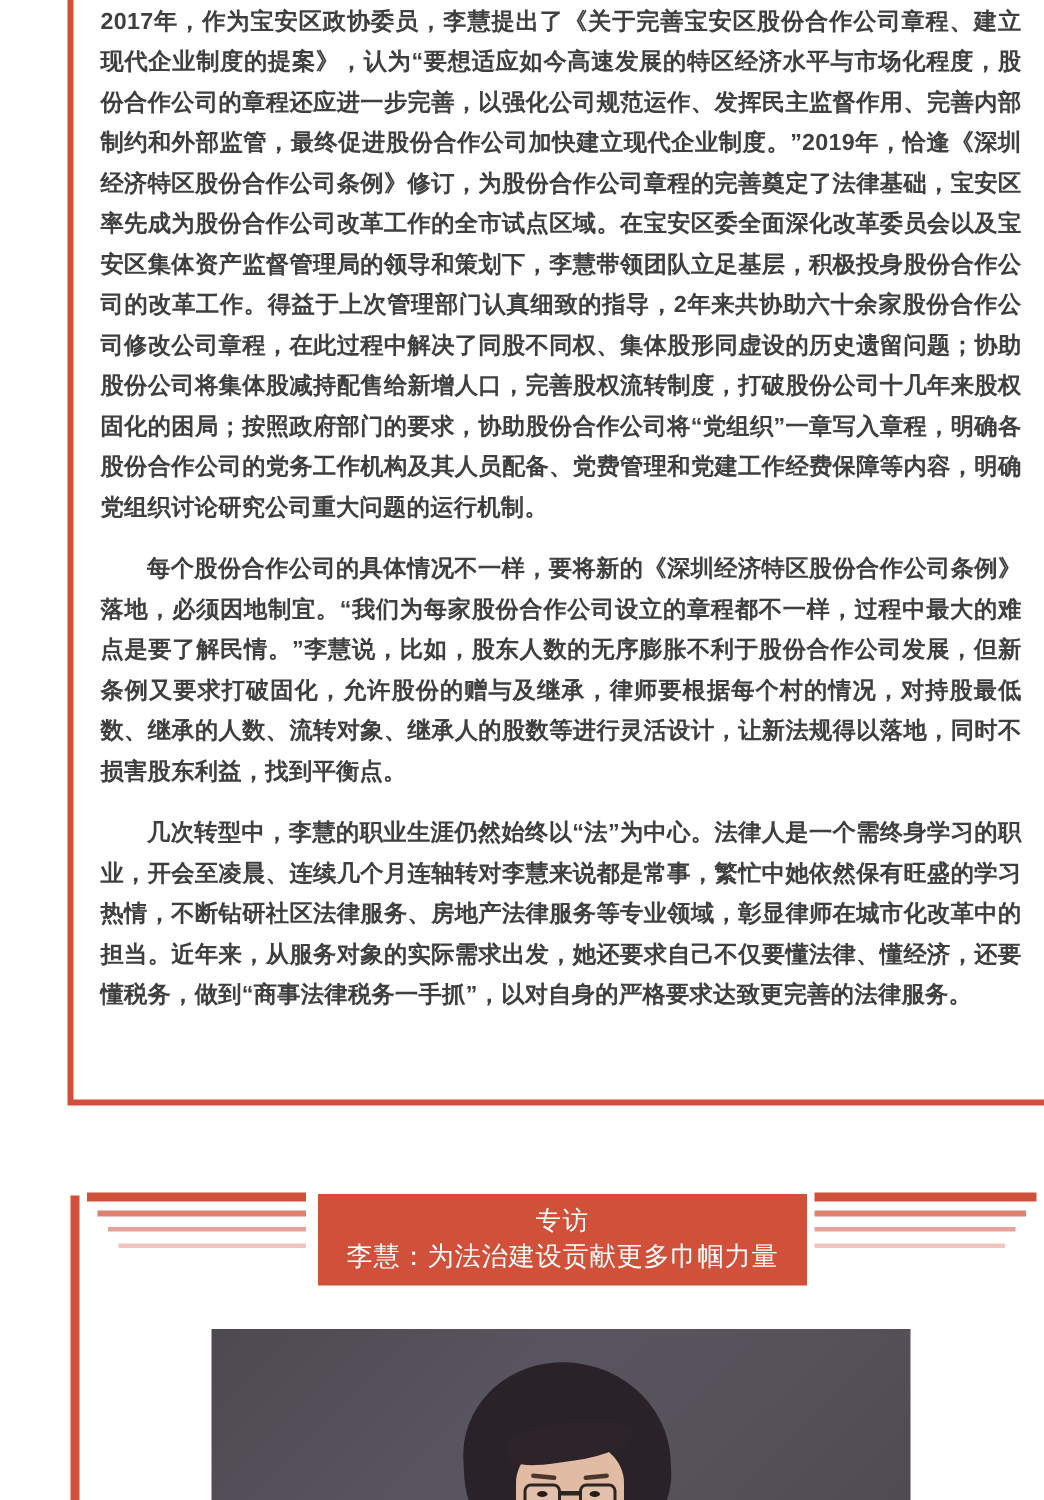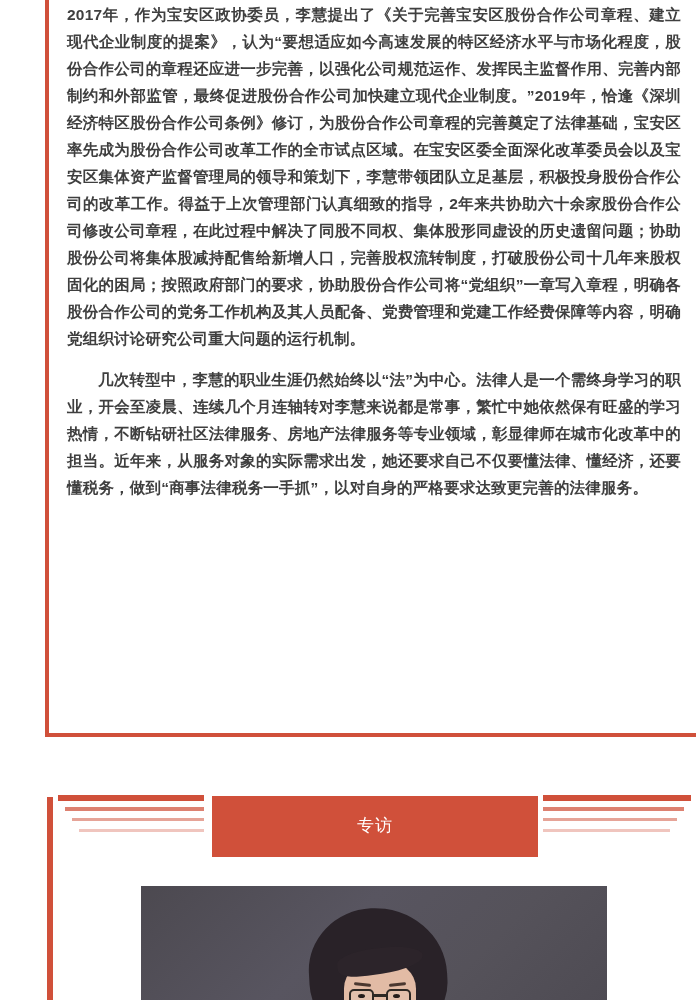--- a/index.html
+++ b/index.html
@@ -75,21 +75,21 @@
   .banner {
     position: absolute;
     left: 180px;
     top: 796px;
     width: 326px;
     height: 61px;
     background: #d0503a;
     color: #ffffff;
     text-align: center;
     box-sizing: border-box;
-    padding-top: 18px;
+    padding-top: 6px;
   }
   .banner .title {
     font-size: 17px;
     line-height: 23px;
     font-weight: 400;
     letter-spacing: 1px;
   }
   .banner .subtitle {
     font-size: 17.5px;
     line-height: 25px;
@@ -178,39 +178,41 @@
   .photo .eye.right { left: 252px; }
 </style>
 </head>
 <body>
 
 <div class="page">
 
   <div class="article-card">
     <div class="article-inner">
       <p>2017年，作为宝安区政协委员，李慧提出了《关于完善宝安区股份合作公司章程、建立现代企业制度的提案》，认为“要想适应如今高速发展的特区经济水平与市场化程度，股份合作公司的章程还应进一步完善，以强化公司规范运作、发挥民主监督作用、完善内部制约和外部监管，最终促进股份合作公司加快建立现代企业制度。”2019年，恰逢《深圳经济特区股份合作公司条例》修订，为股份合作公司章程的完善奠定了法律基础，宝安区率先成为股份合作公司改革工作的全市试点区域。在宝安区委全面深化改革委员会以及宝安区集体资产监督管理局的领导和策划下，李慧带领团队立足基层，积极投身股份合作公司的改革工作。得益于上次管理部门认真细致的指导，2年来共协助六十余家股份合作公司修改公司章程，在此过程中解决了同股不同权、集体股形同虚设的历史遗留问题；协助股份公司将集体股减持配售给新增人口，完善股权流转制度，打破股份公司十几年来股权固化的困局；按照政府部门的要求，协助股份合作公司将“党组织”一章写入章程，明确各股份合作公司的党务工作机构及其人员配备、党费管理和党建工作经费保障等内容，明确党组织讨论研究公司重大问题的运行机制。</p>
+      <p class="indent">每个股份合作公司的具体情况不一样，要将新的《深圳经济特区股份合作公司条例》落地，必须因地制宜。“我们为每家股份合作公司设立的章程都不一样，过程中最大的难点是要了解民情。”李慧说，比如，股东人数的无序膨胀不利于股份合作公司发展，但新条例又要求打破固化，允许股份的赠与及继承，律师要根据每个村的情况，对持股最低数、继承的人数、流转对象、继承人的股数等进行灵活设计，让新法规得以落地，同时不损害股东利益，找到平衡点。</p>
       <p class="indent">几次转型中，李慧的职业生涯仍然始终以“法”为中心。法律人是一个需终身学习的职业，开会至凌晨、连续几个月连轴转对李慧来说都是常事，繁忙中她依然保有旺盛的学习热情，不断钻研社区法律服务、房地产法律服务等专业领域，彰显律师在城市化改革中的担当。近年来，从服务对象的实际需求出发，她还要求自己不仅要懂法律、懂经济，还要懂税务，做到“商事法律税务一手抓”，以对自身的严格要求达致更完善的法律服务。</p>
     </div>
   </div>
 
   <div class="vbar left"></div>
   <div class="vbar right"></div>
 
   <div class="deco-bar dl1"></div>
   <div class="deco-bar dl2"></div>
   <div class="deco-bar dl3"></div>
   <div class="deco-bar dl4"></div>
 
   <div class="deco-bar dr1"></div>
   <div class="deco-bar dr2"></div>
   <div class="deco-bar dr3"></div>
   <div class="deco-bar dr4"></div>
 
   <div class="banner">
     <div class="title">专访</div>
+    <div class="subtitle">李慧：为法治建设贡献更多巾帼力量</div>
   </div>
 
   <div class="photo">
     <div class="hair"></div>
     <div class="face"></div>
     <div class="fringe"></div>
     <div class="brow left"></div>
     <div class="brow right"></div>
     <div class="lens left"></div>
     <div class="lens right"></div>

